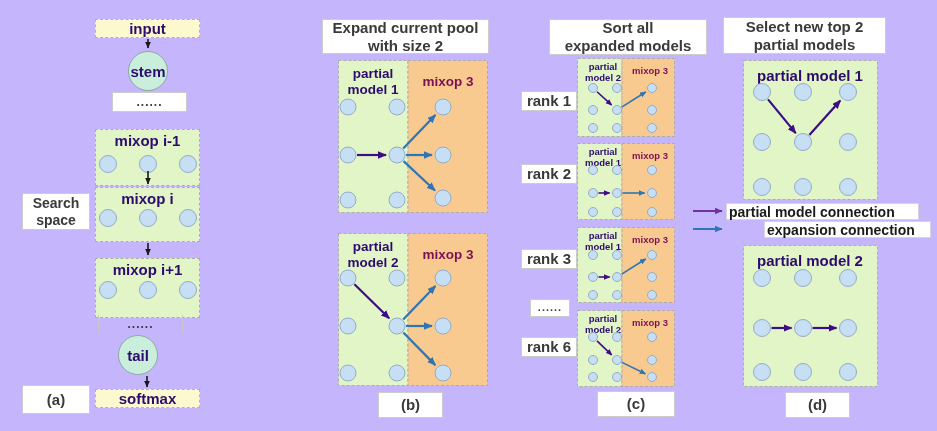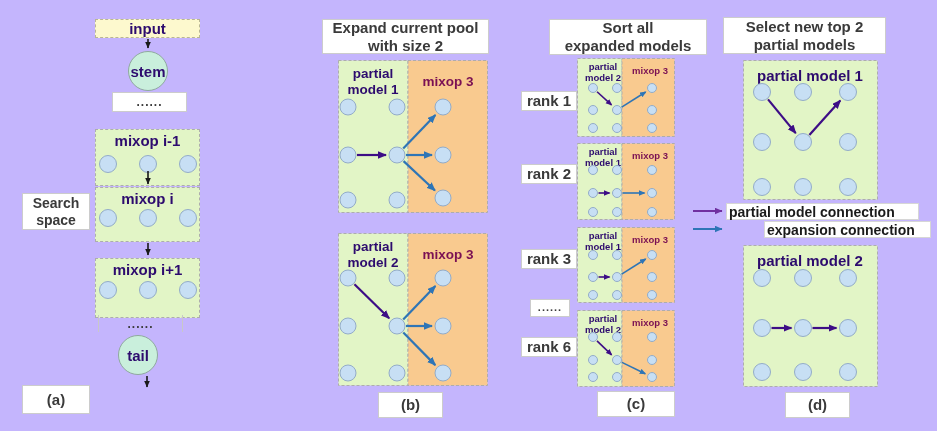--- a/index.html
+++ b/index.html
@@ -60,20 +60,23 @@
     <div class="anode" style="left:43px;top:22px;"></div>
     <div class="anode" style="left:83px;top:22px;"></div>
   </div>
 
   <div class="abs dotsopen" style="left:98px;top:315px;width:85px;height:17px;font-size:12px;letter-spacing:1px;">......</div>
 
   <div class="abs mintcircle" style="left:118px;top:335px;width:40px;height:40px;font-size:15px;">
     <span>tail</span>
   </div>
 
+  <div class="abs yellowbox" style="left:95px;top:389px;width:105px;height:19px;font-size:15px;">
+    <span>softmax</span>
+  </div>
 
   <div class="abs whitebox" style="left:22px;top:193px;width:68px;height:37px;font-size:14px;">Search
 space</div>
 
   <div class="abs whitebox" style="left:22px;top:385px;width:68px;height:29px;font-size:15px;">(a)</div>
 
   <div class="abs whitebox" style="left:322px;top:19px;width:167px;height:35px;font-size:15px;">Expand current pool
 with size 2</div>
   <div class="abs whitebox" style="left:549px;top:19px;width:158px;height:36px;font-size:15px;">Sort all
 expanded models</div>

